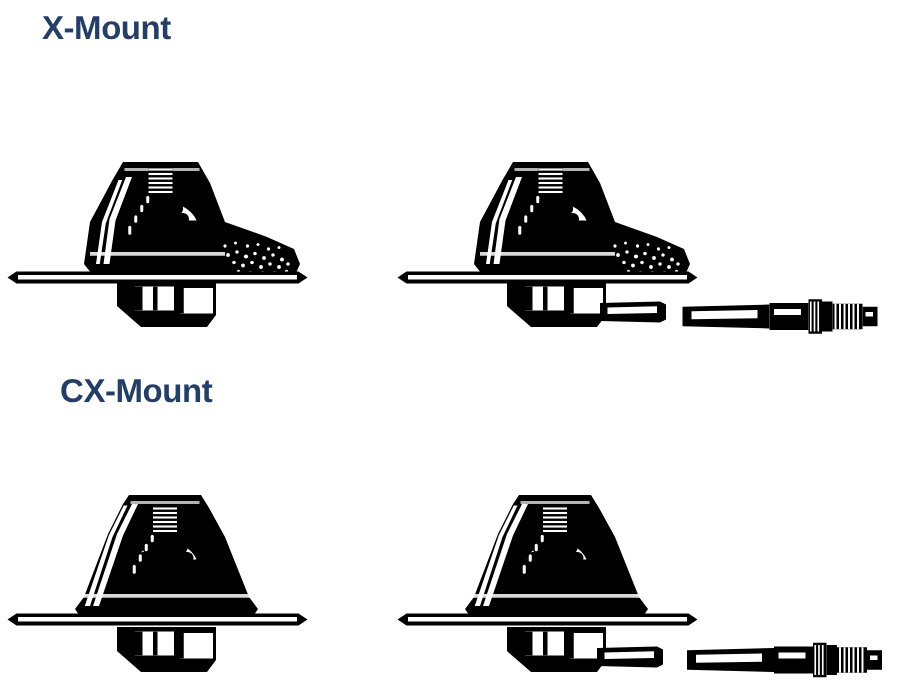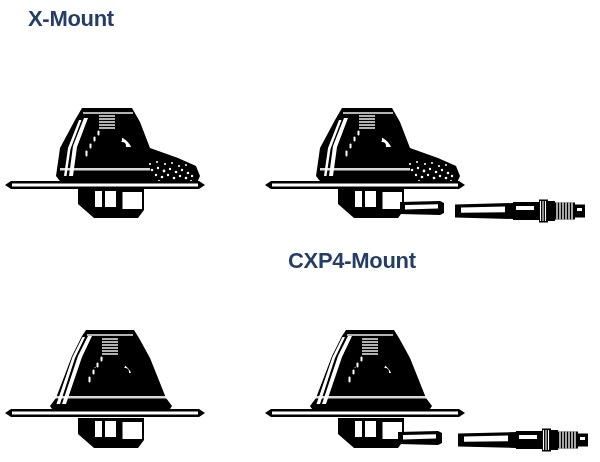--- a/index.html
+++ b/index.html
@@ -32,22 +32,22 @@
   svg { display: block; }
 </style>
 </head>
 <body>
 
 <div id="figure">
 
   <div class="cell-title" style="left:28px; top:6px;">X-Mount</div>
 
 
-
-  <div class="cell-title" style="left:288px; top:248px;">CXP4-Mount</div>
+  <div class="cell-title" style="left:40px; top:248px;">CX-Mount</div>
+
 
   <svg width="600" height="462" viewBox="0 0 600 462" style="position:absolute;left:0;top:0;">
     <defs>
 
       <g id="collarStack">
 
         <rect x="-8" y="-46" width="16" height="20" fill="#000"></rect>
         <g stroke="#fff" stroke-width="1.4">
           <line x1="-8" y1="-43" x2="8" y2="-43"></line>
           <line x1="-8" y1="-40" x2="8" y2="-40"></line>

